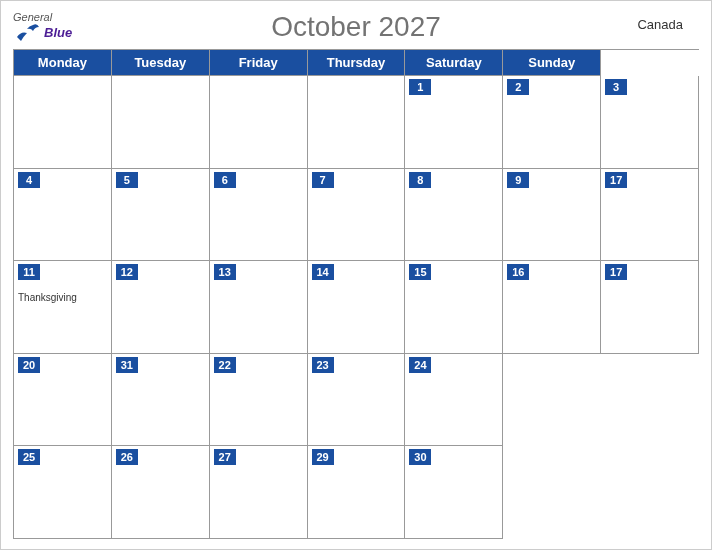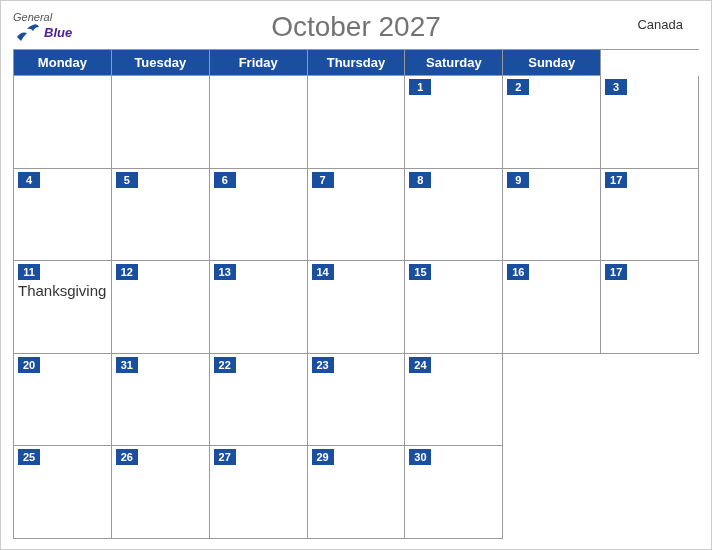--- a/index.html
+++ b/index.html
@@ -120,23 +120,23 @@
       color: #fff;
       width: 22px;
       height: 16px;
       display: flex;
       align-items: center;
       justify-content: center;
       font-size: 11px;
       border-radius: 0;
     }
     .day-event {
-      font-size: 15px;
+      font-size: 10px;
       color: #333;
-      margin-top: 2px;
+      margin-top: 12px;
     }
     .day-cell.empty {
       background: #fff;
     }
   </style>
 </head>
 <body>
 
 <div class="calendar-wrapper">
   <div class="calendar-header">

